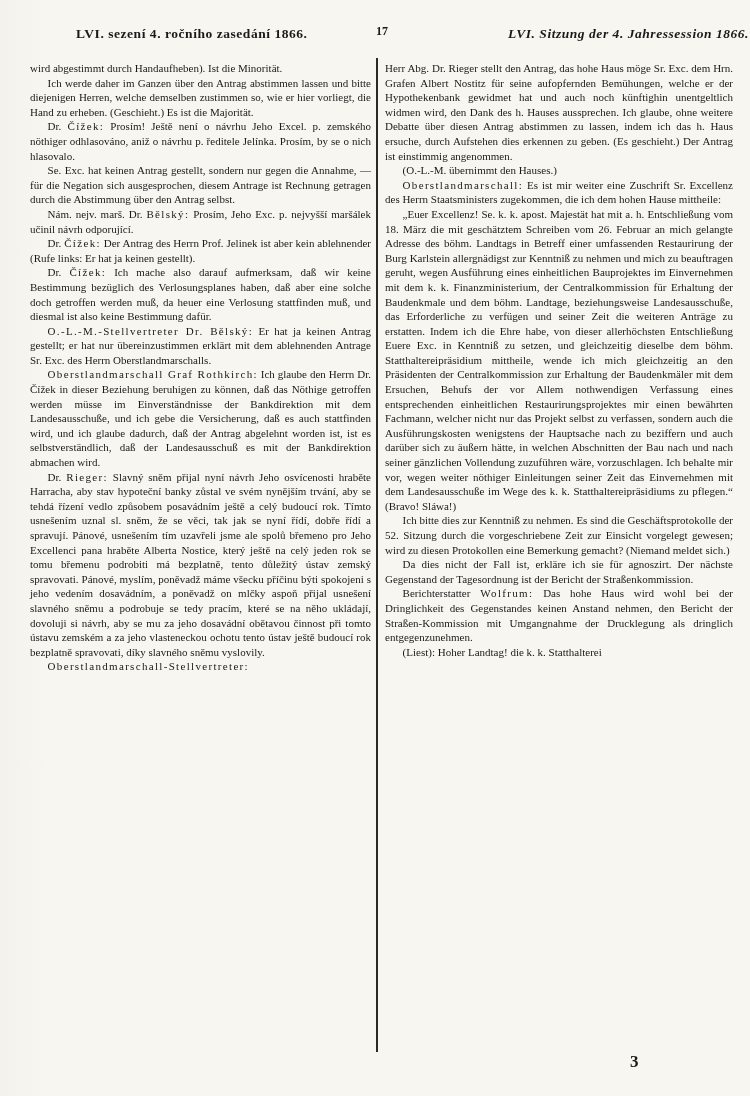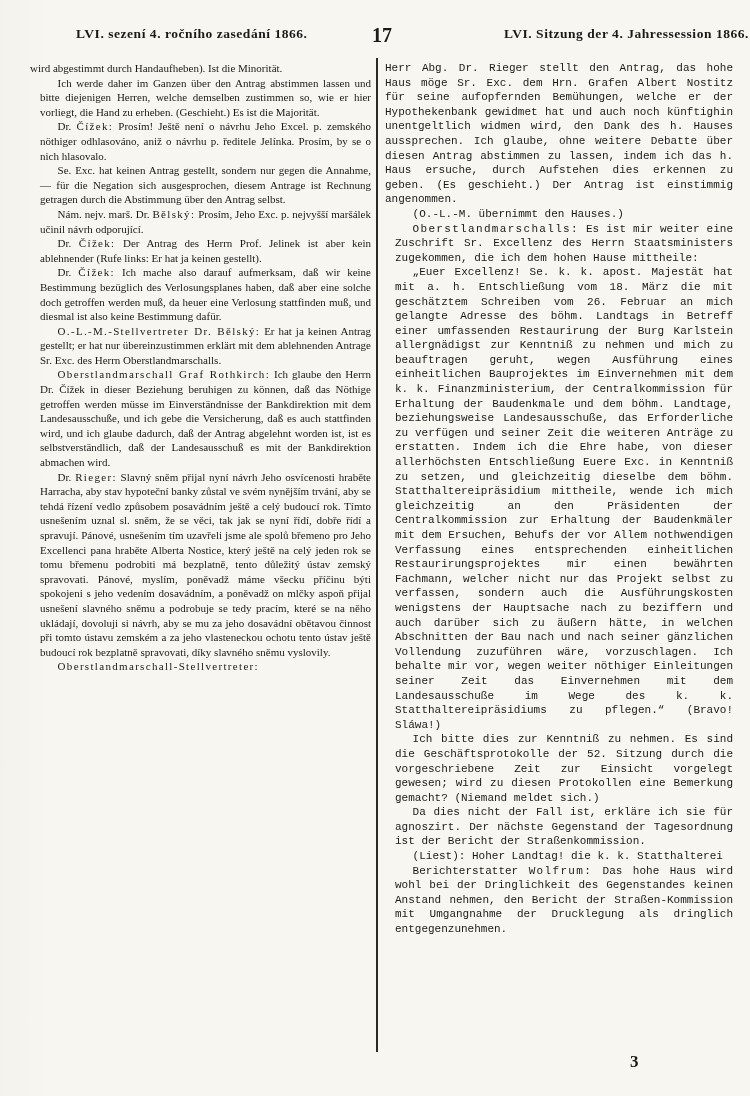--- a/index.html
+++ b/index.html
@@ -11,35 +11,35 @@
     background: linear-gradient(90deg, #f3f2ed 0%, #f7f6f1 6%, #f7f6f1 94%, #f2f1ec 100%);
     color: #1b1a18;
     font-family: "Liberation Serif", "DejaVu Serif", serif;
     overflow: hidden;
     padding-left: 45px;
   }
   .header { position: absolute; top: 24px; left: 0; width: 100%; height: 22px;
             font-weight: bold; font-size: 13.5px; }
   .header-left  { position: absolute; left: 76px; top: 2px; letter-spacing: 0.04em; }
   .header-center{ position: absolute; left: 382px; top: 0; transform: translateX(-50%);
-                  font-size: 20px; text-align: center; }
-  .header-right { position: absolute; right: 46px; top: 2px; letter-spacing: 0.04em; }
+                  font-size: 12px; text-align: center; }
+  .header-right { position: absolute; right: 46px; top: 2px; letter-spacing: 0.04em; font-style: italic; }
 
   .divider { position: absolute; left: 376px; top: 58px; width: 1.5px; height: 994px;
              background: #2c2a27; }
   .edge-line { position: absolute; right: 3px; top: 56px; width: 2.5px; height: 1040px;
                background: #121110; }
 
   .col { position: absolute; top: 61px; }
   .col-left  { left: 30px;  width: 341px; }
-  .col-right { left: 385px; width: 348px; font-family: Liberation Mono, monospace; }
+  .col-right { left: 385px; width: 348px; }
 
   .para { margin: 0; font-size: 11px; line-height: 14.6px; text-align: justify;
           text-justify: inter-word; }
-  .para.indent { text-indent: 1.6em; margin-left: 10px; }
+  .para.indent { text-indent: 1.6em; }
   .speaker { letter-spacing: 0.12em; }
 
   .page-num { position: absolute; left: 630px; top: 1052px;
               font-weight: bold; font-size: 17px; }
 </style>
 </head>
 <body>
 
 <div class="page">
   <div class="header">
@@ -59,24 +59,24 @@
       <p class="para indent"><span>Dr. </span><span class="speaker">Čížek:</span><span> Der Antrag des Herrn Prof. Jelinek ist aber kein ablehnender (Rufe links: Er hat ja keinen gestellt).</span></p>
       <p class="para indent"><span>Dr. </span><span class="speaker">Čížek:</span><span> Ich mache also darauf aufmerksam, daß wir keine Bestimmung bezüglich des Verlosungsplanes haben, daß aber eine solche doch getroffen werden muß, da heuer eine Verlosung stattfinden muß, und diesmal ist also keine Bestimmung dafür.</span></p>
       <p class="para indent"><span class="speaker">O.-L.-M.-Stellvertreter Dr. Bělský:</span><span> Er hat ja keinen Antrag gestellt; er hat nur übereinzustimmen erklärt mit dem ablehnenden Antrage Sr. Exc. des Herrn Oberstlandmarschalls.</span></p>
       <p class="para indent"><span class="speaker">Oberstlandmarschall Graf Rothkirch:</span><span> Ich glaube den Herrn Dr. Čížek in dieser Beziehung beruhigen zu können, daß das Nöthige getroffen werden müsse im Einverständnisse der Bankdirektion mit dem Landesausschuße, und ich gebe die Versicherung, daß es auch stattfinden wird, und ich glaube dadurch, daß der Antrag abgelehnt worden ist, ist es selbstverständlich, daß der Landesausschuß es mit der Bankdirektion abmachen wird.</span></p>
       <p class="para indent"><span>Dr. </span><span class="speaker">Rieger:</span><span> Slavný sněm přijal nyní návrh Jeho osvícenosti hraběte Harracha, aby stav hypoteční banky zůstal ve svém nynějším trvání, aby se tehdá řízení vedlo způsobem posavádním ještě a celý budoucí rok. Tímto usnešením uznal sl. sněm, že se věci, tak jak se nyní řídí, dobře řídí a spravují. Pánové, usnešením tím uzavřeli jsme ale spolů břemeno pro Jeho Excellenci pana hraběte Alberta Nostice, který ještě na celý jeden rok se tomu břemenu podrobiti má bezplatně, tento důležitý ústav zemský spravovati. Pánové, myslím, poněvadž máme všecku příčinu býti spokojeni s jeho vedením dosavádním, a poněvadž on mlčky aspoň přijal usnešení slavného sněmu a podrobuje se tedy pracím, které se na něho ukládají, dovoluji si návrh, aby se mu za jeho dosavádní obětavou činnost při tomto ústavu zemském a za jeho vlasteneckou ochotu tento ústav ještě budoucí rok bezplatně spravovati, díky slavného sněmu vyslovily.</span></p>
       <p class="para indent"><span class="speaker">Oberstlandmarschall-Stellvertreter:</span></p>
     </div>
   <div class="col col-right" id="col-right">
       <p class="para"><span>Herr Abg. Dr. Rieger stellt den Antrag, das hohe Haus möge Sr. Exc. dem Hrn. Grafen Albert Nostitz für seine aufopfernden Bemühungen, welche er der Hypothekenbank gewidmet hat und auch noch künftighin unentgeltlich widmen wird, den Dank des h. Hauses aussprechen. Ich glaube, ohne weitere Debatte über diesen Antrag abstimmen zu lassen, indem ich das h. Haus ersuche, durch Aufstehen dies erkennen zu geben. (Es geschieht.) Der Antrag ist einstimmig angenommen.</span></p>
       <p class="para indent"><span>(O.-L.-M. übernimmt den Hauses.)</span></p>
-      <p class="para indent"><span class="speaker">Oberstlandmarschalls:</span><span> Es ist mir weiter eine Zuschrift Sr. Excellenz des Herrn Staatsministers zugekommen, die ich dem hohen Hause mittheile:</span></p>
+      <p class="para indent"><span class="speaker">Oberstlandmarschall:</span><span> Es ist mir weiter eine Zuschrift Sr. Excellenz des Herrn Staatsministers zugekommen, die ich dem hohen Hause mittheile:</span></p>
       <p class="para indent"><span>„Euer Excellenz! Se. k. k. apost. Majestät hat mit a. h. Entschließung vom 18. März die mit geschätztem Schreiben vom 26. Februar an mich gelangte Adresse des böhm. Landtags in Betreff einer umfassenden Restaurirung der Burg Karlstein allergnädigst zur Kenntniß zu nehmen und mich zu beauftragen geruht, wegen Ausführung eines einheitlichen Bauprojektes im Einvernehmen mit dem k. k. Finanzministerium, der Centralkommission für Erhaltung der Baudenkmale und dem böhm. Landtage, beziehungsweise Landesausschuße, das Erforderliche zu verfügen und seiner Zeit die weiteren Anträge zu erstatten. Indem ich die Ehre habe, von dieser allerhöchsten Entschließung Euere Exc. in Kenntniß zu setzen, und gleichzeitig dieselbe dem böhm. Statthaltereipräsidium mittheile, wende ich mich gleichzeitig an den Präsidenten der Centralkommission zur Erhaltung der Baudenkmäler mit dem Ersuchen, Behufs der vor Allem nothwendigen Verfassung eines entsprechenden einheitlichen Restaurirungsprojektes mir einen bewährten Fachmann, welcher nicht nur das Projekt selbst zu verfassen, sondern auch die Ausführungskosten wenigstens der Hauptsache nach zu beziffern und auch darüber sich zu äußern hätte, in welchen Abschnitten der Bau nach und nach seiner gänzlichen Vollendung zuzuführen wäre, vorzuschlagen. Ich behalte mir vor, wegen weiter nöthiger Einleitungen seiner Zeit das Einvernehmen mit dem Landesausschuße im Wege des k. k. Statthaltereipräsidiums zu pflegen.“ (Bravo! Sláwa!)</span></p>
       <p class="para indent"><span>Ich bitte dies zur Kenntniß zu nehmen. Es sind die Geschäftsprotokolle der 52. Sitzung durch die vorgeschriebene Zeit zur Einsicht vorgelegt gewesen; wird zu diesen Protokollen eine Bemerkung gemacht? (Niemand meldet sich.)</span></p>
       <p class="para indent"><span>Da dies nicht der Fall ist, erkläre ich sie für agnoszirt. Der nächste Gegenstand der Tagesordnung ist der Bericht der Straßenkommission.</span></p>
+      <p class="para indent"><span>Berichterstatter </span><span class="speaker">Wolfrum:</span><span> Das hohe Haus wird wohl bei der Dringlichkeit des Gegenstandes keinen Anstand nehmen, den Bericht der Straßen-Kommission mit Umgangnahme der Drucklegung als dringlich entgegenzunehmen.</span></p>
       <p class="para indent"><span>(Liest): Hoher Landtag! die k. k. Statthalterei</span></p>
-      <p class="para indent"><span>Berichterstatter </span><span class="speaker">Wolfrum:</span><span> Das hohe Haus wird wohl bei der Dringlichkeit des Gegenstandes keinen Anstand nehmen, den Bericht der Straßen-Kommission mit Umgangnahme der Drucklegung als dringlich entgegenzunehmen.</span></p>
     </div>
 
   <div class="edge-line"></div>
 
   <div class="page-num">3</div>
 </div>
 
 </body></html>

